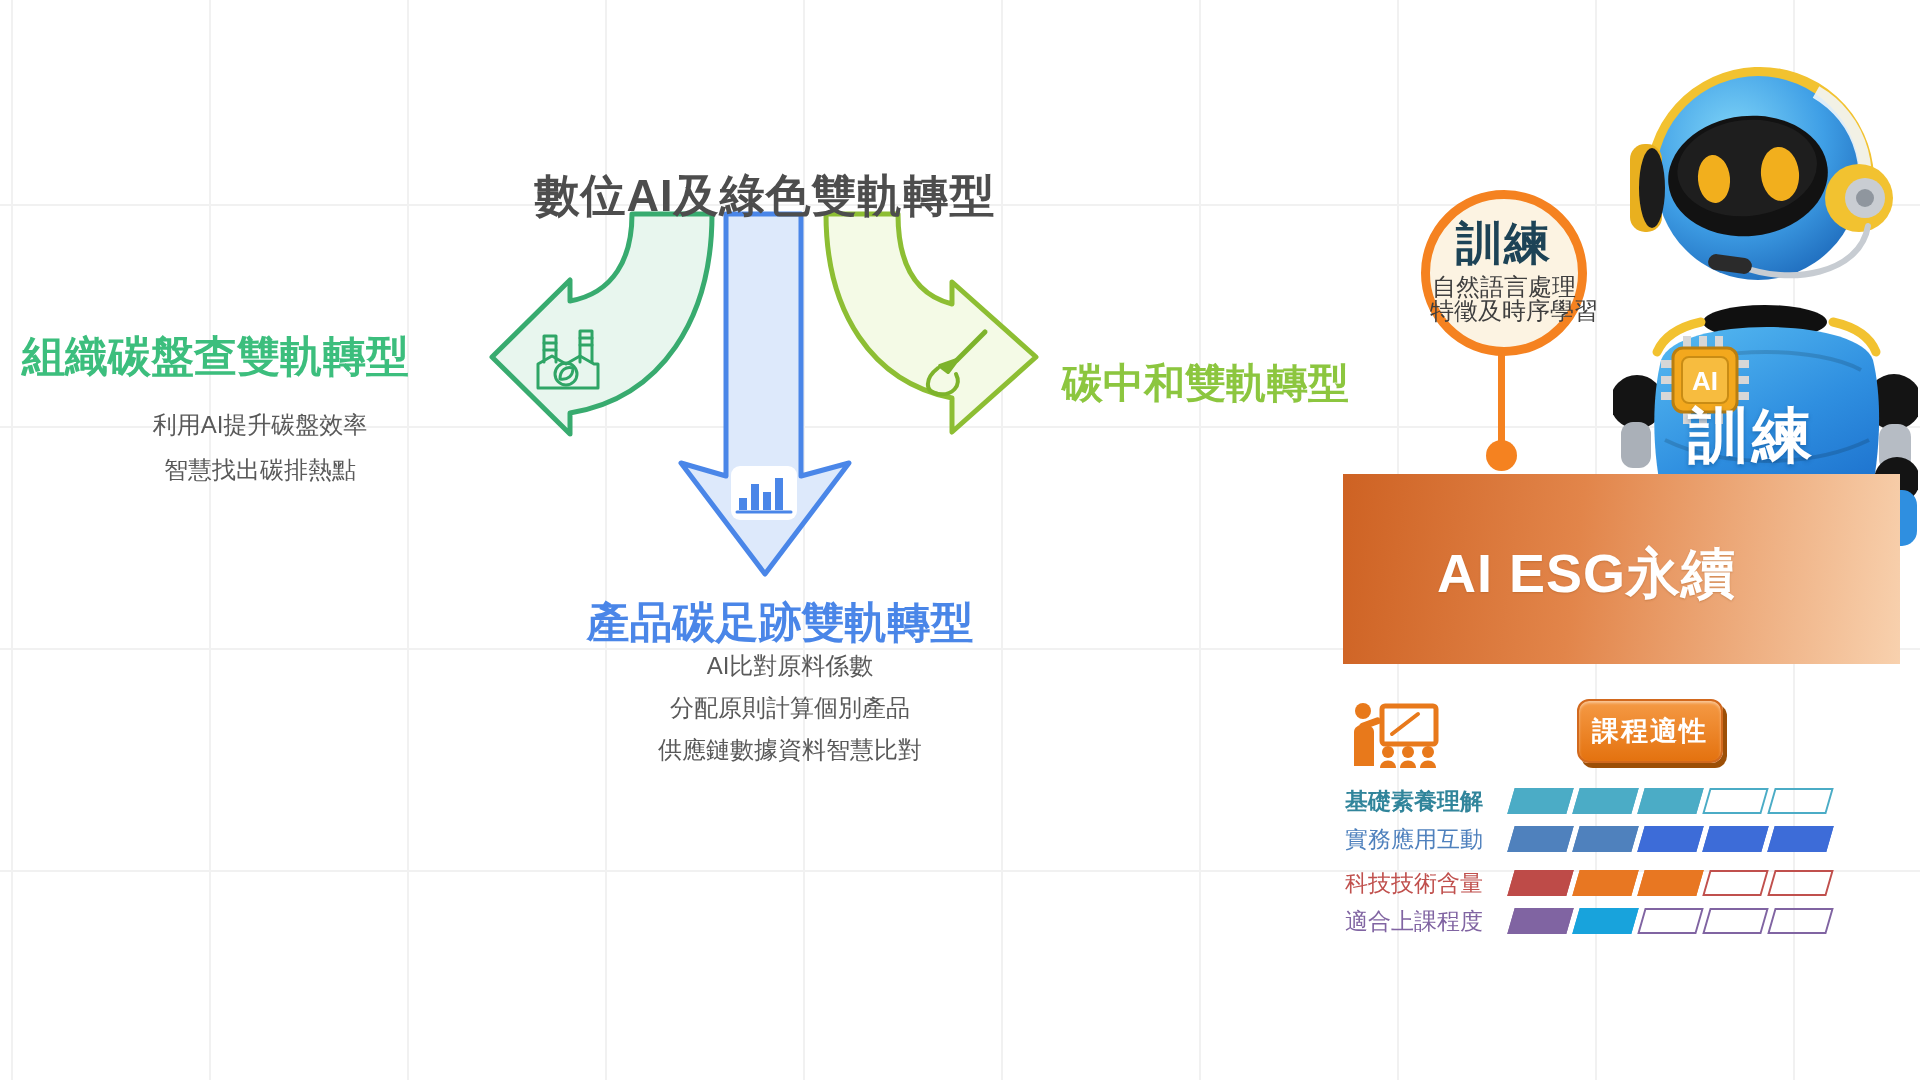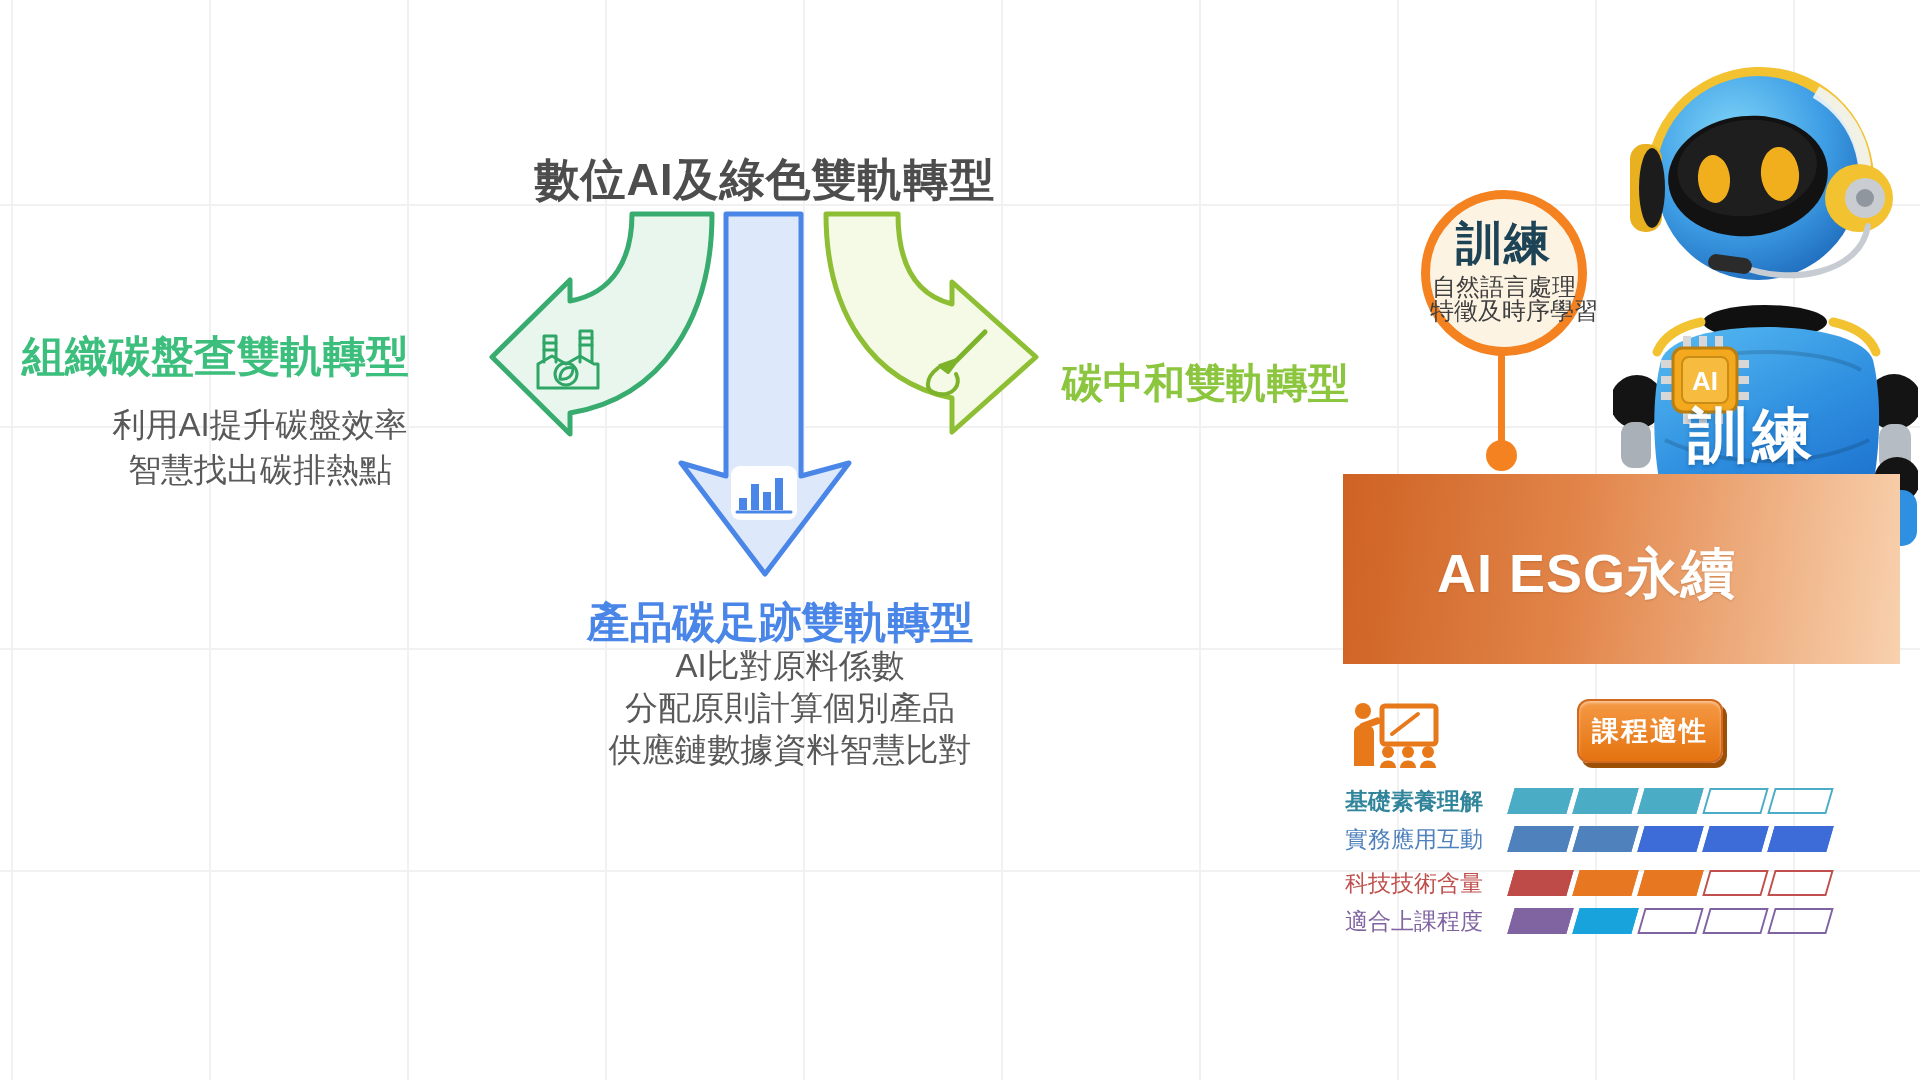--- a/index.html
+++ b/index.html
@@ -8,27 +8,27 @@
     background-color:#ffffff;
     background-image:
       linear-gradient(#f1f1f1 2px, transparent 2px),
       linear-gradient(90deg,#f1f1f1 2px, transparent 2px);
     background-size:100% 222px, 198px 100%;
     background-position:0 204px, 11px 0;
     font-family:"Liberation Sans","DejaVu Sans",sans-serif;
   }
   .abs{position:absolute;}
   
-  .main-title{left:470px;top:150px;width:590px;text-align:center;
+  .main-title{left:470px;top:166px;width:590px;text-align:center;
     font-size:45px;font-weight:bold;color:#4d4d4d;letter-spacing:1px;}
   .branch-title{font-weight:bold;white-space:nowrap;}
   .left-title{left:22px;top:328px;font-size:43px;color:#3cbe7d;}
   .center-title{left:490px;top:594px;width:580px;text-align:center;font-size:43px;color:#4a86e8;}
   .right-title{left:1062px;top:324px;font-size:41px;color:#8cc63f;margin-top:32px;}
-  .body-lines{color:#595959;font-size:33px;line-height:45px;white-space:nowrap;}
+  .body-lines{color:#595959;font-size:24px;line-height:45px;white-space:nowrap;}
   .left-lines{left:60px;top:402px;width:400px;text-align:center;}
   .center-lines{left:490px;top:645px;width:600px;text-align:center;line-height:42px;}
   .right-lines{left:1063px;top:385px;text-align:left;}
   
   .arrow-layer{left:0;top:0;pointer-events:none;}
   
   .badge-circle{left:1421px;top:190px;width:148px;height:148px;border-radius:50%;
     border:9px solid #f58220;background:#fcf3e2;text-align:center;z-index:6;}
   .badge-title{margin-top:14px;font-size:46px;font-weight:bold;color:#1d4356;letter-spacing:2px;}
   .badge-sub{font-size:24px;color:#3f3f3f;line-height:24px;white-space:nowrap;}

